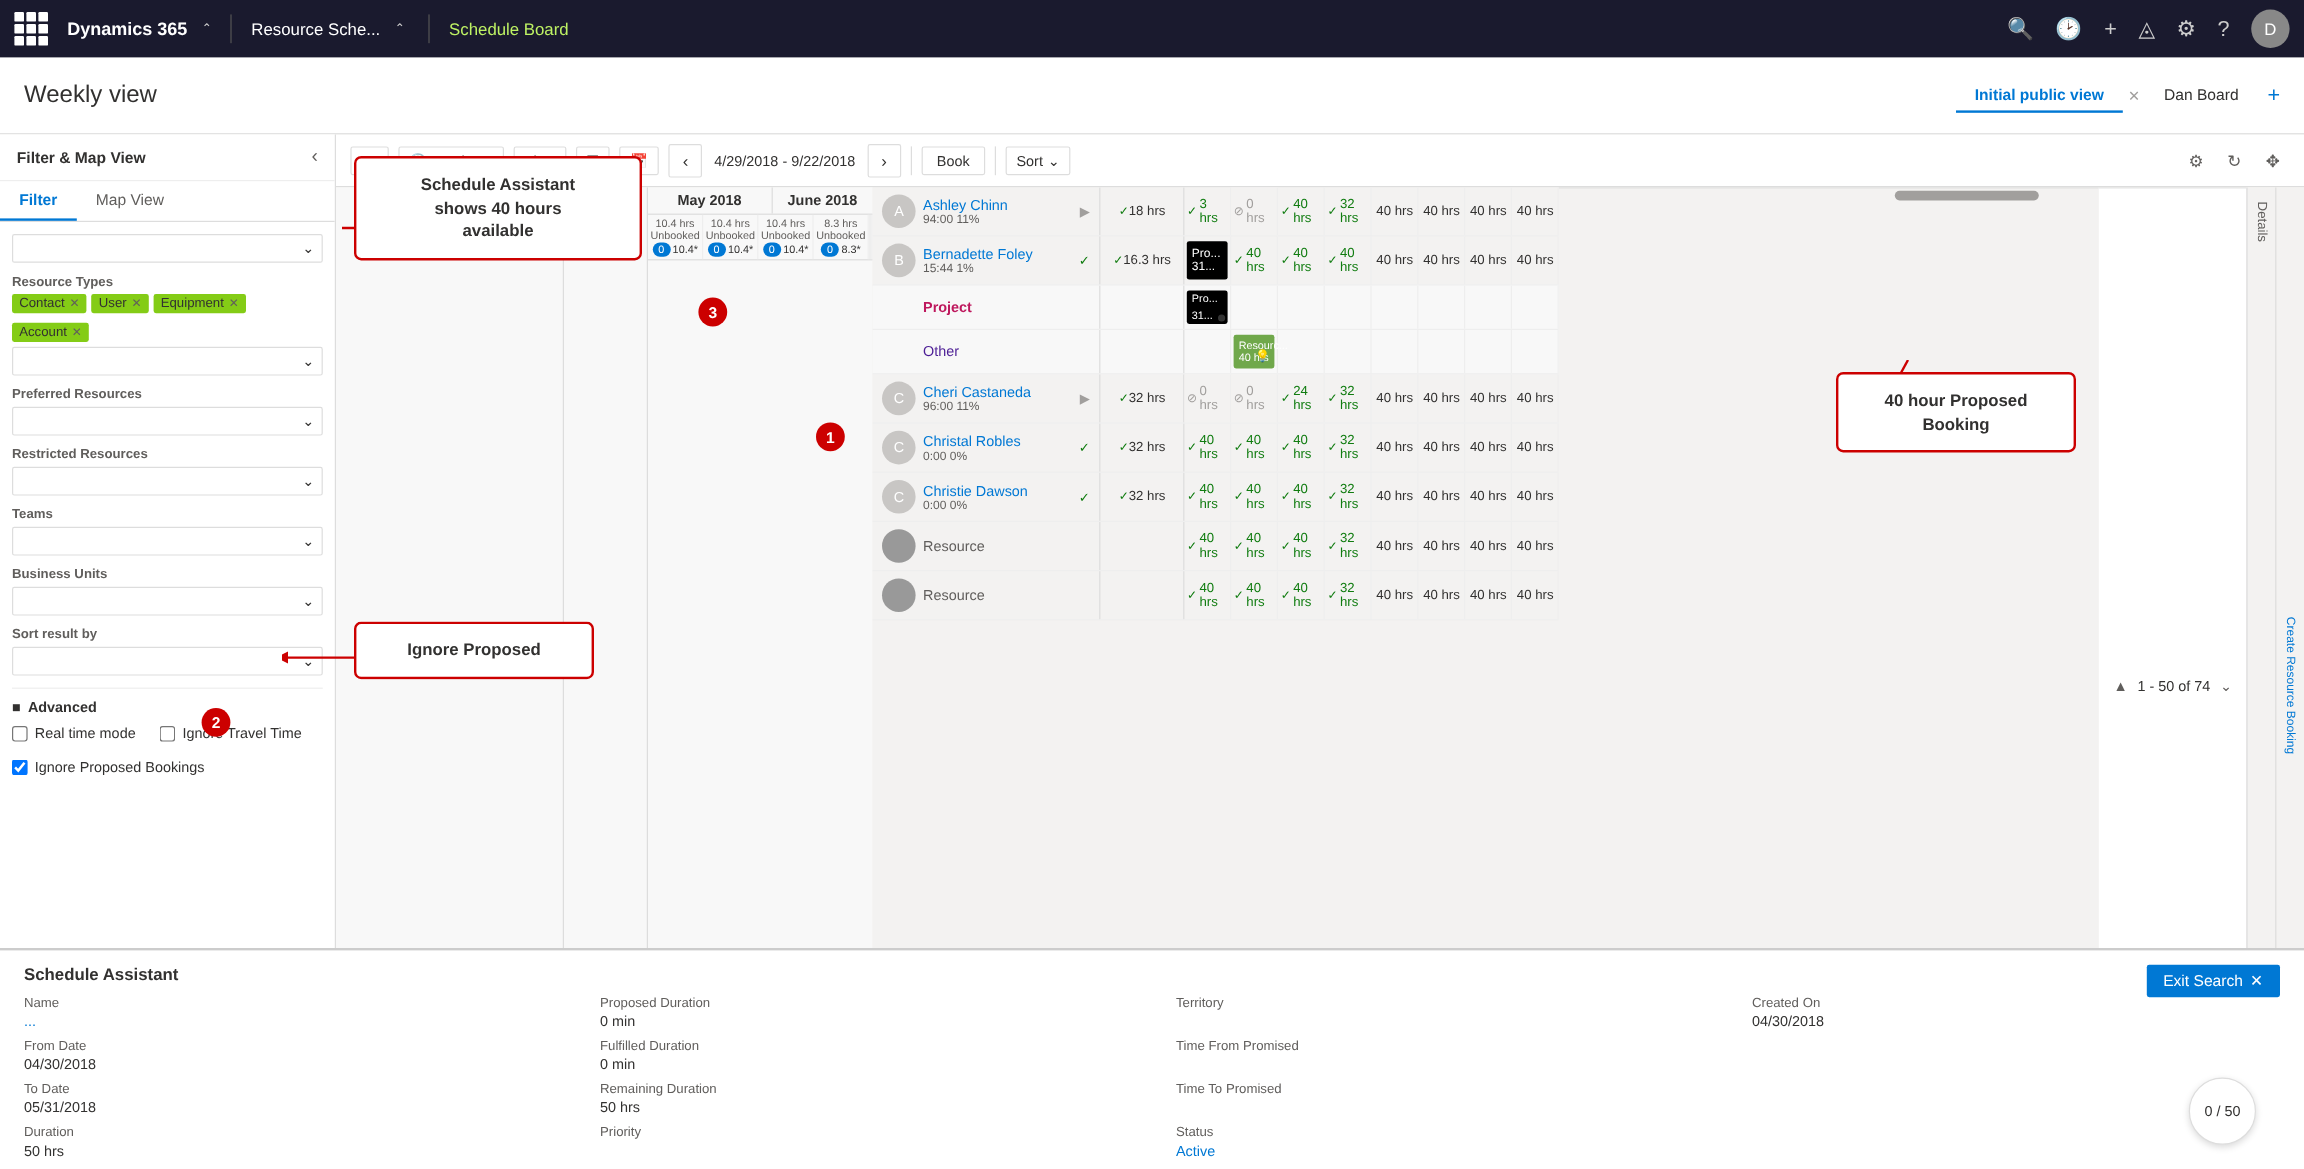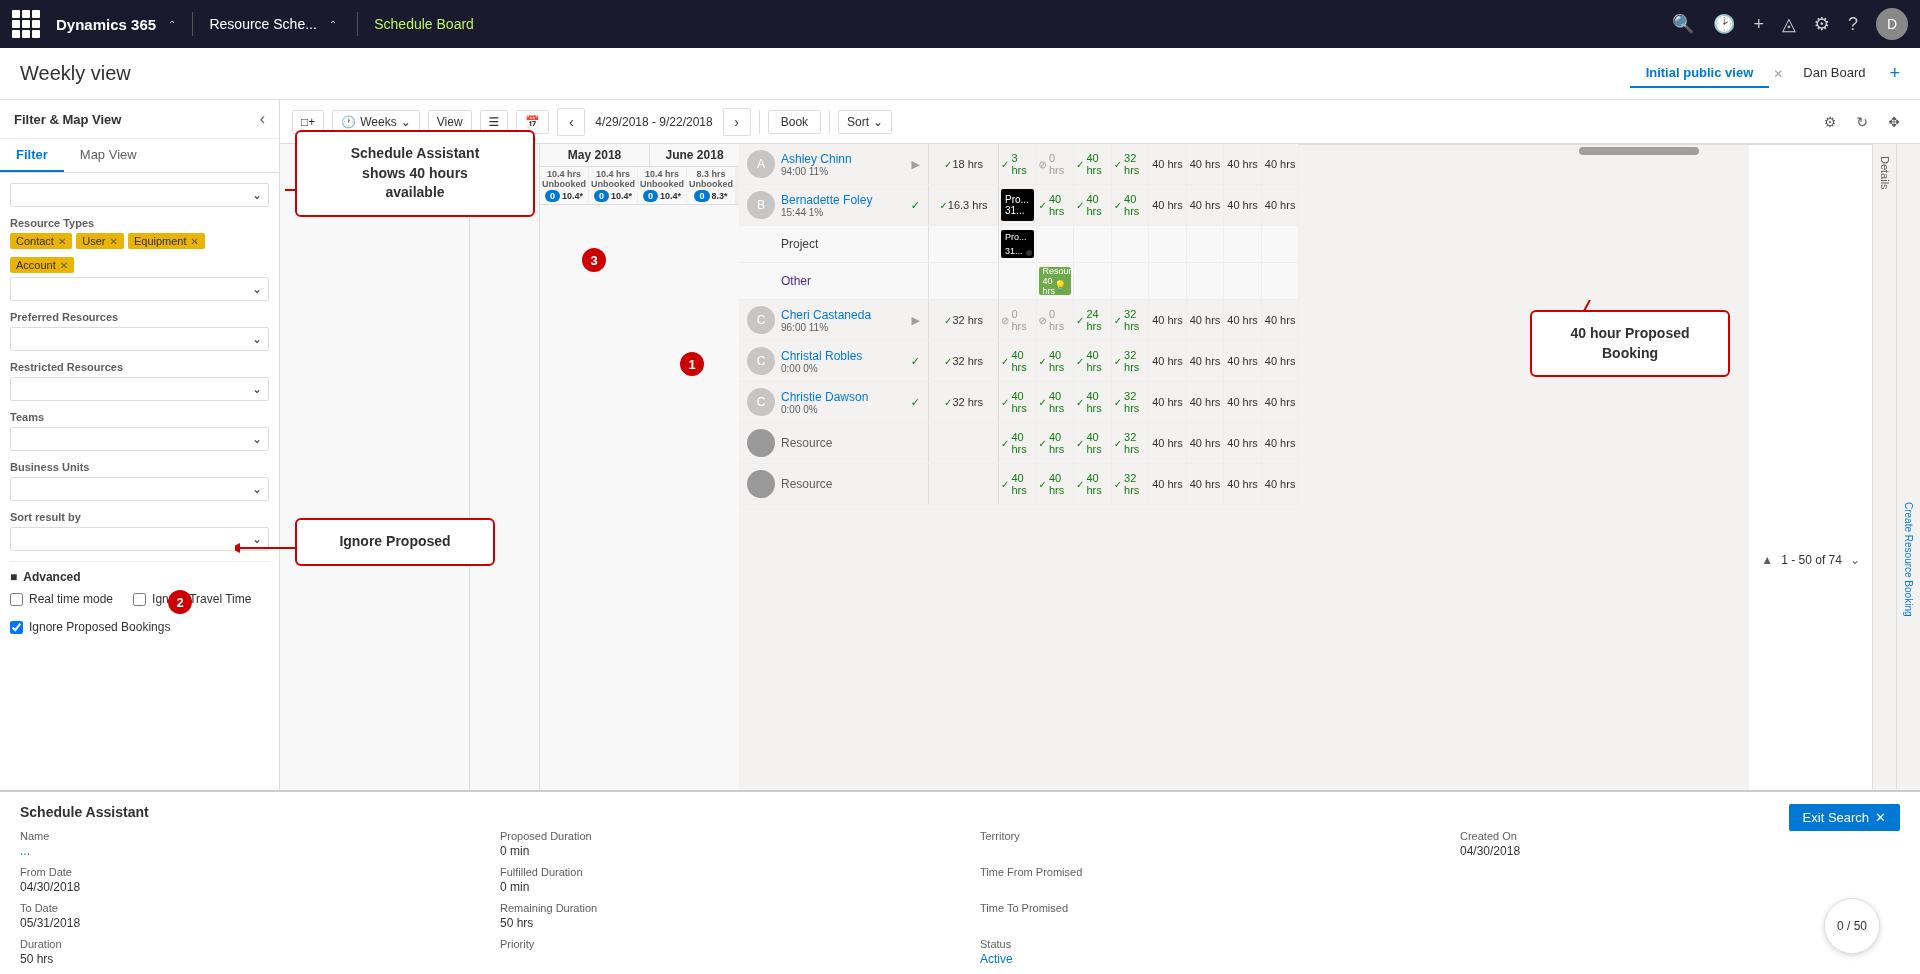--- a/index.html
+++ b/index.html
@@ -16,21 +16,21 @@
     .nav-separator { width: 1px; height: 24px; background: #555; margin: 0 8px; }
     .nav-resource { color: white; font-size: 14px; }
     .nav-schedule-board { color: #bef264; font-size: 14px; }
     .nav-spacer { flex: 1; }
     .nav-icons { display: flex; align-items: center; gap: 18px; }
     .nav-icon { color: #ccc; font-size: 18px; cursor: pointer; }
     .nav-avatar { width: 32px; height: 32px; border-radius: 50%; background: #888; display: flex; align-items: center; justify-content: center; color: white; font-size: 14px; cursor: pointer; }
 
     
     .page-header {
-      display: flex; align-items: center; background: white; height: 52px; padding: 0 20px; border-bottom: 1px solid #ddd;
+      display: flex; align-items: center; background: white; height: 64px; padding: 0 20px; border-bottom: 1px solid #ddd;
     }
     .page-title { font-size: 20px; font-weight: 400; color: #323130; flex: 1; }
     .page-tabs { display: flex; align-items: center; gap: 0; }
     .page-tab { padding: 6px 16px; font-size: 13px; color: #323130; border-bottom: 2px solid transparent; cursor: pointer; white-space: nowrap; }
     .page-tab-add { color: #0078d4; font-size: 18px; cursor: pointer; margin-left: 8px; }
 
     
     .main-layout { display: flex; height: calc(974px - 48px - 52px); }
 
     
@@ -39,21 +39,21 @@
     .left-panel-title { font-weight: 600; font-size: 13px; color: #323130; }
     .left-panel-collapse { cursor: pointer; color: #605e5c; font-size: 16px; }
     .filter-tabs { display: flex; border-bottom: 1px solid #ddd; }
     .filter-tab { padding: 8px 16px; font-size: 13px; cursor: pointer; color: #605e5c; border-bottom: 2px solid transparent; }
     .filter-tab.active { color: #0078d4; border-bottom-color: #0078d4; font-weight: 600; }
     .left-panel-body { padding: 10px; flex: 1; overflow-y: auto; }
     .filter-row { margin-bottom: 10px; }
     .filter-label { font-size: 11px; color: #605e5c; margin-bottom: 4px; font-weight: 600; }
     .filter-select { width: 100%; border: 1px solid #ddd; border-radius: 2px; padding: 4px 6px; font-size: 12px; color: #323130; background: white; display: flex; align-items: center; justify-content: space-between; cursor: pointer; }
     .filter-tags { display: flex; flex-wrap: wrap; gap: 4px; margin-top: 4px; }
-    .filter-tag { background: #eab308; border-radius: 2px; padding: 2px 6px; font-size: 11px; color: #323130; display: flex; align-items: center; gap: 4px; }
+    .filter-tag { background: #84cc16; border-radius: 2px; padding: 2px 6px; font-size: 11px; color: #323130; display: flex; align-items: center; gap: 4px; }
     .filter-tag-x { cursor: pointer; color: #605e5c; font-size: 10px; }
     .advanced-section { border-top: 1px solid #eee; padding-top: 8px; margin-top: 8px; }
     .advanced-header { display: flex; align-items: center; gap: 6px; font-size: 12px; font-weight: 600; color: #323130; cursor: pointer; margin-bottom: 8px; }
     .checkbox-row { display: flex; align-items: center; gap: 6px; font-size: 12px; color: #323130; margin-bottom: 6px; }
     .checkbox-row input[type=checkbox] { cursor: pointer; }
     .search-btn-container { padding: 10px; border-top: 1px solid #eee; }
     .search-btn { width: 100%; padding: 6px; background: #0078d4; color: white; border: none; border-radius: 2px; font-size: 13px; cursor: pointer; }
 
     
     .toolbar { display: flex; align-items: center; background: white; border-bottom: 1px solid #ddd; padding: 6px 12px; gap: 8px; height: 44px; }
@@ -321,21 +321,21 @@
           <div style="width:190px;flex-shrink:0;border-right:1px solid #ddd;"></div>
           <div style="width:70px;flex-shrink:0;border-right:1px solid #ddd;"></div>
           <div style="flex:1;display:flex;flex-direction:column;">
 
             <div style="display:flex;border-bottom:1px solid #ddd;">
               <div style="flex:5;text-align:center;font-size:12px;font-weight:600;color:#323130;padding:4px;border-right:1px solid #ddd;">May 2018</div>
               <div style="flex:4;text-align:center;font-size:12px;font-weight:600;color:#323130;padding:4px;">June 2018</div>
             </div>
 
 
-            <div style="display:flex;border-bottom:1px solid #ddd;font-weight:bold;">
+            <div style="display:flex;border-bottom:1px solid #ddd;">
               <div style="flex:1;display:flex;flex-direction:column;align-items:center;border-right:1px solid #eee;padding:2px;">
                 <span style="font-size:9px;color:#605e5c;">10.4 hrs</span>
                 <span style="font-size:9px;color:#605e5c;">Unbooked</span>
                 <div style="display:flex;align-items:center;gap:2px;margin-top:1px;">
                   <span style="background:#0078d4;color:white;border-radius:10px;padding:1px 5px;font-size:9px;">0</span>
                   <span style="font-size:9px;color:#323130;">10.4*</span>
                 </div>
               </div>
               <div style="flex:1;display:flex;flex-direction:column;align-items:center;border-right:1px solid #eee;padding:2px;">
                 <span style="font-size:9px;color:#605e5c;">10.4 hrs</span>
@@ -420,21 +420,21 @@
               <div class="week-data-cell">40 hrs</div>
               <div class="week-data-cell">40 hrs</div>
               <div class="week-data-cell">40 hrs</div>
             </div>
           </div>
 
           <div class="resource-row project-row">
             <div class="resource-info">
               <div style="width:28px;"></div>
               <div class="resource-text">
-                <div style="font-size:12px;color:#404040;font-weight:400;">Project</div>
+                <div style="font-size:12px;color:#be185d;font-weight:700;">Project</div>
               </div>
             </div>
             <div class="resource-hours"></div>
             <div class="week-cells">
               <div class="week-data-cell" style="position:relative;">
                 <div class="booking-block" style="font-size:9px;flex-direction:column;align-items:flex-start;">
                   <span>Pro...</span>
                     <span>31...</span>
                     <span style="width:6px;height:6px;background:#333;border-radius:50%;position:absolute;right:2px;bottom:2px;"></span>
                 </div>

